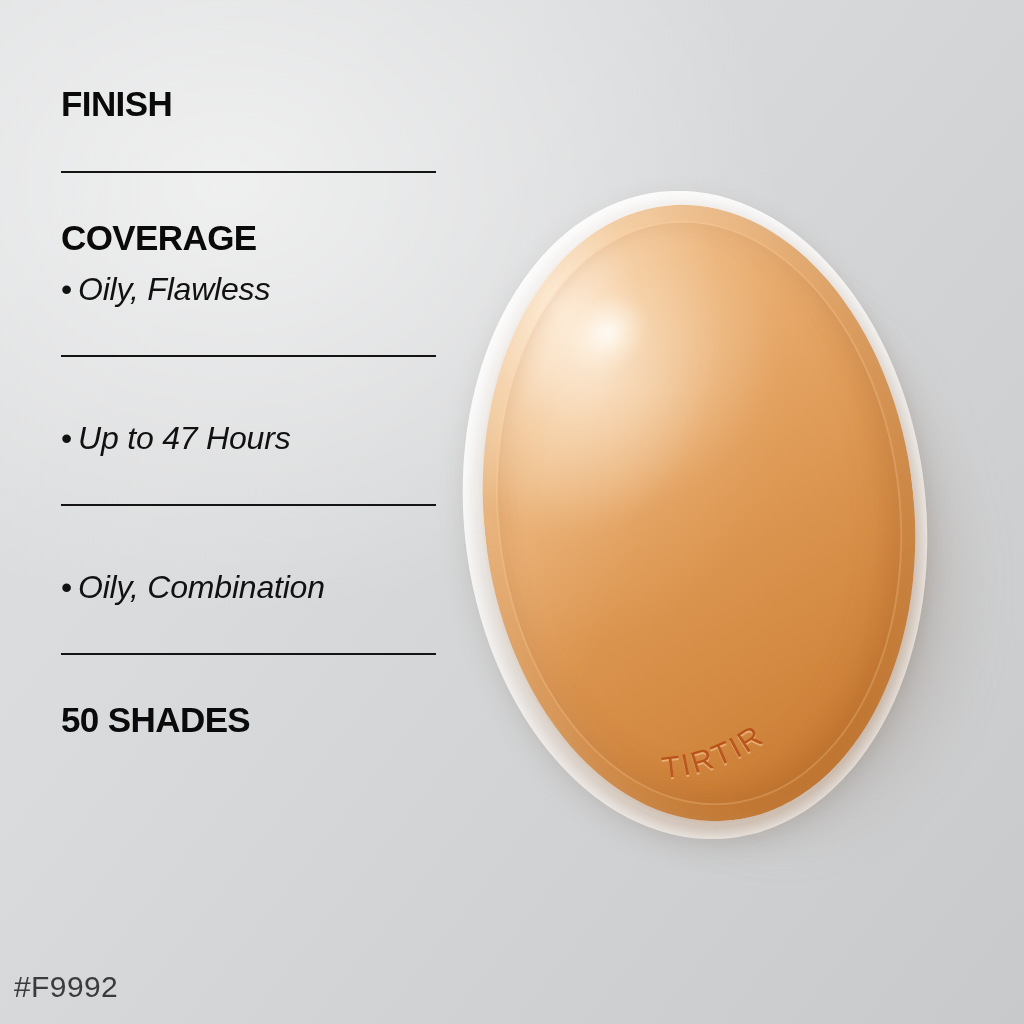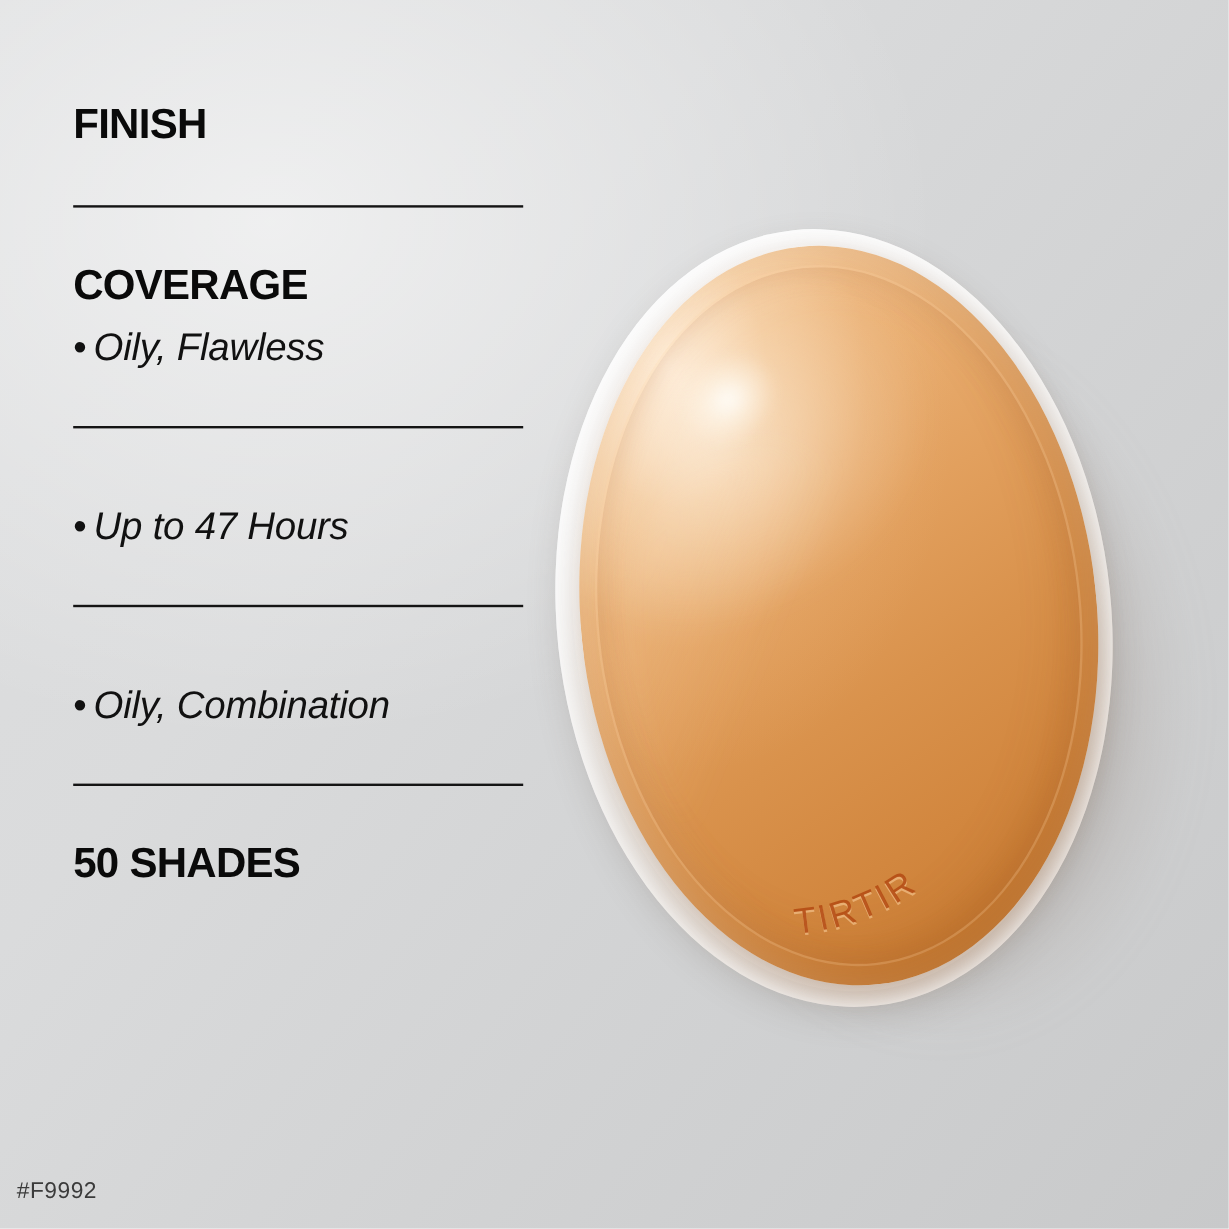--- a/index.html
+++ b/index.html
@@ -59,21 +59,21 @@
 
   
   .sp-1 { margin-top:0; }
   .gap-after-value { height:50px; }
   .gap-after-rule  { height:47px; }
 
   
   #shade-code {
     position:absolute;
     left:14px; bottom:20px;
-    font-size:19px;
+    font-size:30px;
     letter-spacing:0.4px;
     color:#3b3b3b;
     text-align:center;
   }
 
   
   #product {
     position:absolute;
     left:462px; top:186px;
     width:478px; height:660px;

